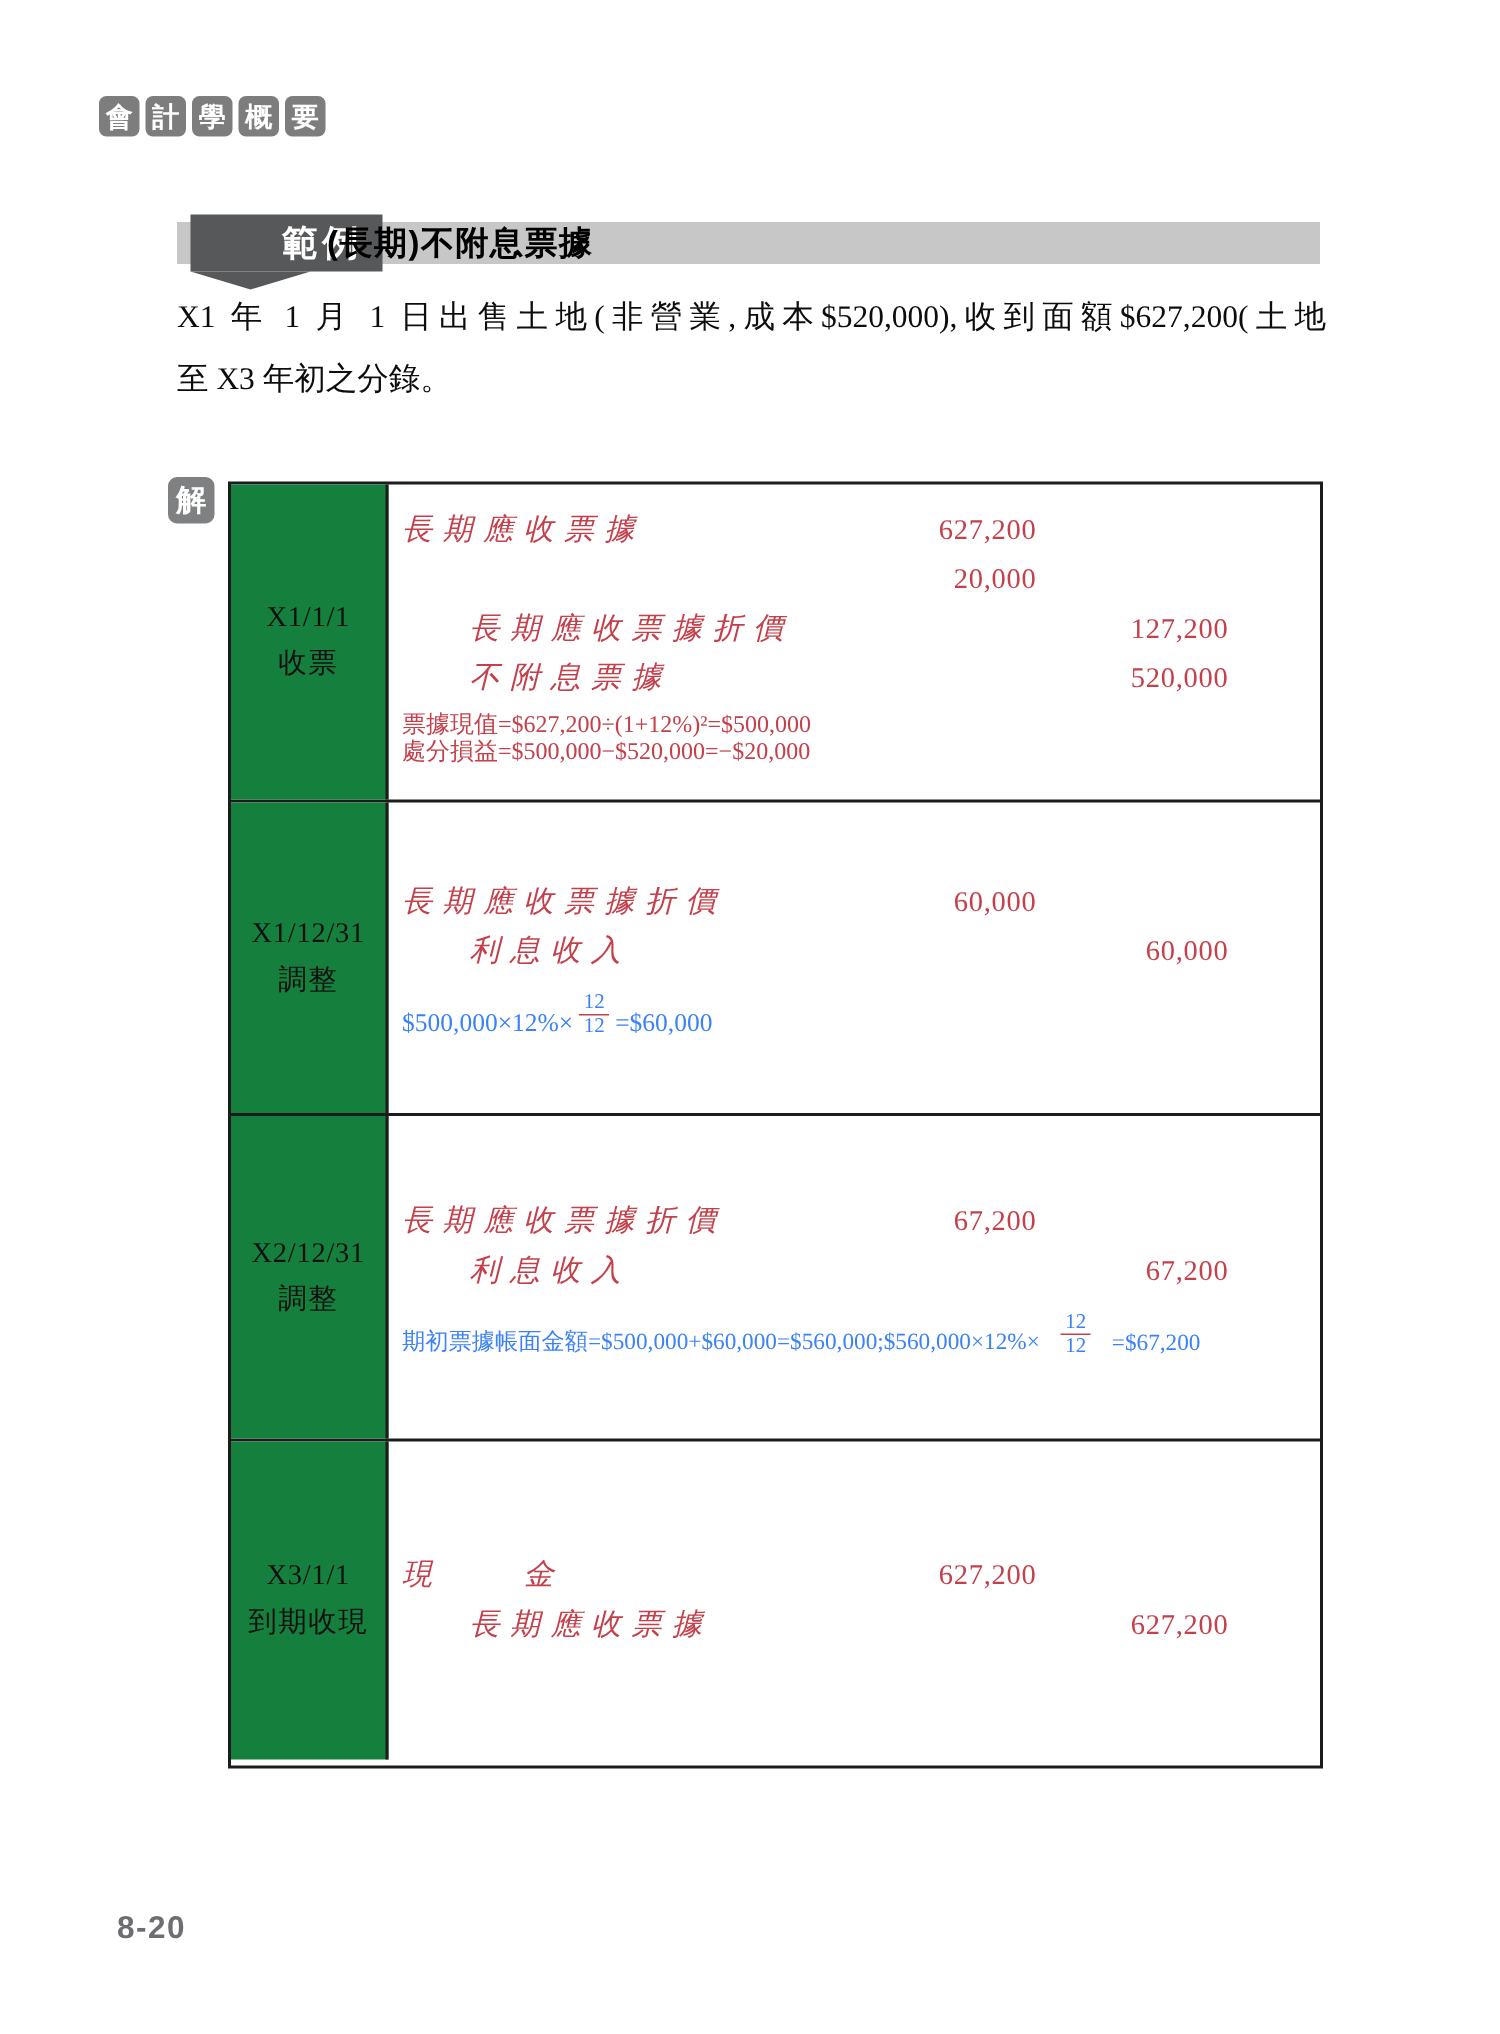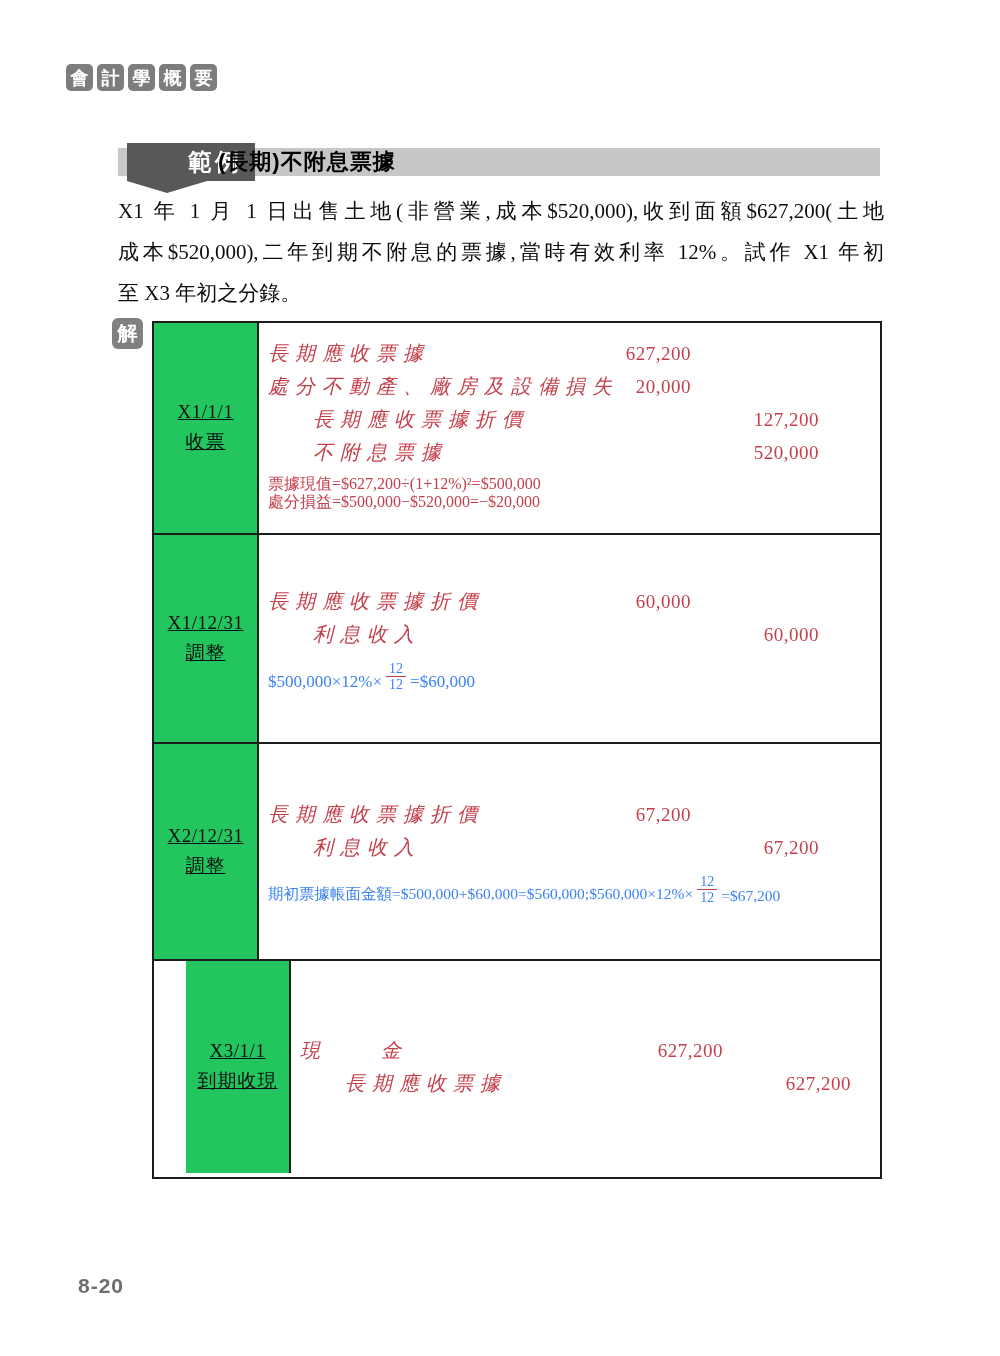--- a/index.html
+++ b/index.html
@@ -40,24 +40,24 @@
     position:absolute;left:112px;top:318px;width:31px;height:31px;background:#7f8081;color:#fff;border-radius:6px;
     display:flex;align-items:center;justify-content:center;
     font-family:"Liberation Sans","DejaVu Sans",sans-serif;font-weight:bold;font-size:20px;
   }
   
   .jtable{
     position:absolute;left:152px;top:321px;width:730px;height:858px;
     border:2px solid #1c1c1c;box-sizing:border-box;background:#fff;
   }
   .trow{display:flex;box-sizing:border-box;border-bottom:2px solid #1c1c1c;}
-  .trow:last-child{border-bottom:none;padding-left:32px;}
+  .trow:last-child{border-bottom:none;}
   .tlabel{
-    width:105px;box-sizing:border-box;background:#22c55e;border-right:2px solid #1c1c1c;
-    display:flex;flex-direction:column;align-items:center;justify-content:center;text-align:center;text-decoration:underline;
+    width:105px;box-sizing:border-box;background:#15803d;border-right:2px solid #1c1c1c;
+    display:flex;flex-direction:column;align-items:center;justify-content:center;text-align:center;
   }
   .tdate{font-size:19px;color:#101010;letter-spacing:0.5px;}
   .tact{font-size:19px;color:#101010;margin-top:6px;letter-spacing:1px;}
   .tcell{flex:1;position:relative;box-sizing:border-box;display:flex;flex-direction:column;}
   .tcell.top{justify-content:flex-start;padding-top:14px;}
   .tcell.mid{justify-content:center;}
   .entry{position:relative;height:33px;line-height:33px;color:#c4414c;}
   .acct{
     font-style:italic;font-size:20px;letter-spacing:7px;padding-left:9px;white-space:nowrap;
   }
@@ -67,21 +67,21 @@
     font-style:normal;letter-spacing:0.5px;color:#c4414c;
   }
   .amt.debit{left:330px;}
   .amt.credit{left:458px;}
   .notes{margin-top:6px;}
   .note{font-size:16px;line-height:17.5px;color:#c4414c;padding-left:9px;white-space:nowrap;}
   .formula{
     margin-top:10px;padding-left:9px;color:#3b82f6;font-size:17px;
     display:flex;align-items:flex-end;white-space:nowrap;
   }
-  .formula.small{font-size:15.5px;}
+  .formula.small{font-size:15.5px;gap:10px;}
   .frac{display:inline-flex;flex-direction:column;align-items:center;margin:0 4px;font-size:14px;line-height:15px;}
   .frac .num{display:block;border-bottom:1.5px solid #c4414c;padding:0 3px;}
   .frac .den{display:block;padding:0 3px;}
   
   .pageno{
     position:absolute;left:78px;top:1274px;
     font-family:"Liberation Sans","DejaVu Sans",sans-serif;font-weight:bold;font-size:21px;color:#6d6e71;letter-spacing:1px;
   }
 </style>
 </head>
@@ -99,41 +99,39 @@
 
   <div class="banner">
     <div class="badge">
       <span>範例</span>
     </div>
     <div class="banner-title">(長期)不附息票據</div>
   </div>
 
   <div class="problem">
     <div class="pline just">X1 年 1 月 1 日出售土地(非營業,成本$520,000),收到面額$627,200(土地</div>
-    <div class="pline just">成本$520,000),二年到期不附息的票據,當時有效利率 12%。試作 X1 年初</div>
     <div class="pline">至 X3 年初之分錄。</div>
   </div>
 
   <div class="solve-badge">解</div>
 
   <div class="jtable">
 
     <div class="trow" style="height:212px;">
       <div class="tlabel">
         <div class="tdate">X1/1/1</div>
         <div class="tact">收票</div>
       </div>
       <div class="tcell top">
         <div class="entry">
           <span class="acct">長期應收票據</span>
           <span class="amt debit">627,200</span>
           <span class="amt credit"></span>
         </div>
         <div class="entry">
-          <span class="acct">處分不動產、廠房及設備損失</span>
           <span class="amt debit">20,000</span>
           <span class="amt credit"></span>
         </div>
         <div class="entry">
           <span class="acct indent">長期應收票據折價</span>
           <span class="amt debit"></span>
           <span class="amt credit">127,200</span>
         </div>
         <div class="entry">
           <span class="acct indent">不附息票據</span>

